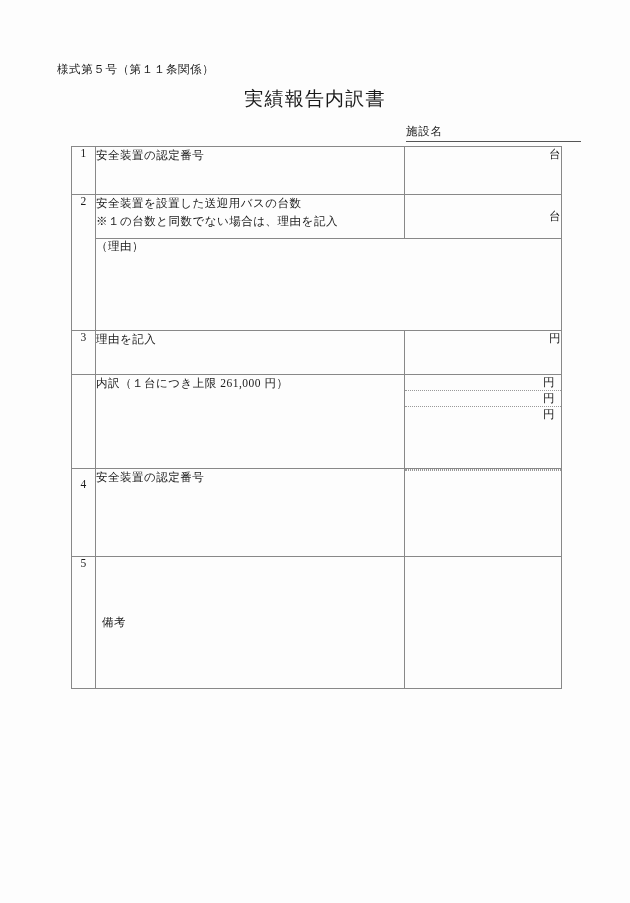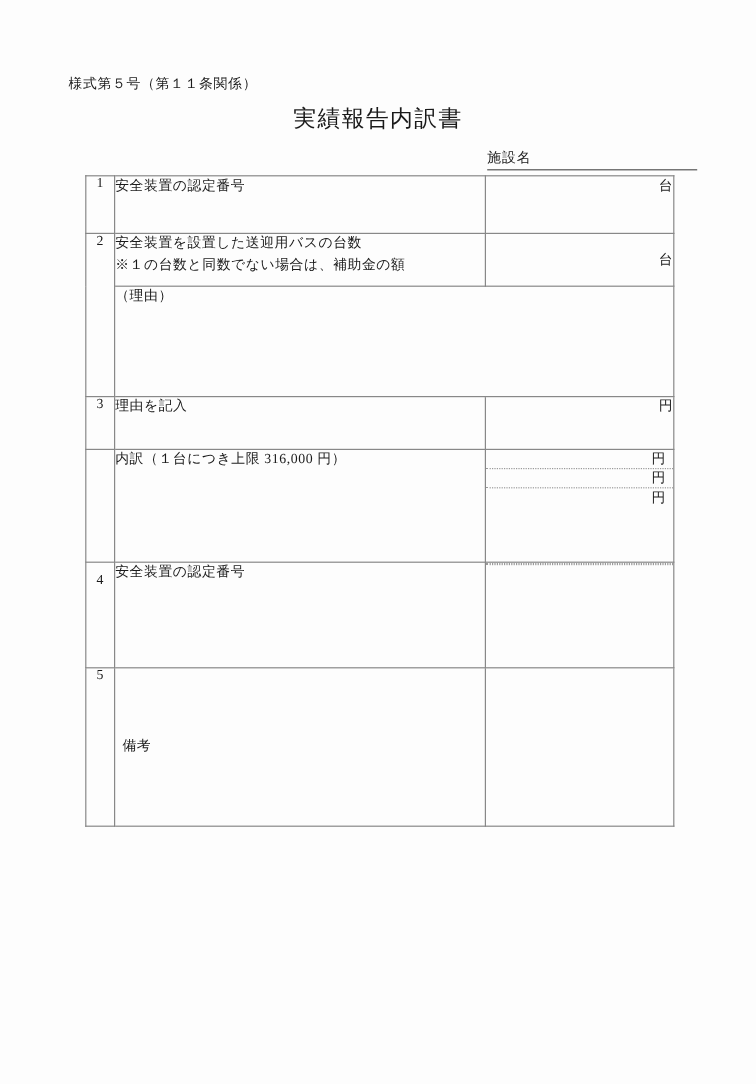--- a/index.html
+++ b/index.html
@@ -154,21 +154,21 @@
         </td>
         <td class="unit-cell">
           <span>台</span>
         </td>
       </tr>
 
       <tr style="height:44px;">
         <td rowspan="2" class="no-cell">2</td>
         <td class="label-cell">
           <span class="line2 nowrap">安全装置を設置した送迎用バスの台数</span>
-          <span class="line2 nowrap">※１の台数と同数でない場合は、補助金の額</span>
+          <span class="line2 nowrap">※１の台数と同数でない場合は、理由を記入</span>
         </td>
         <td class="unit-cell mid">
           <span>台</span>
         </td>
       </tr>
 
       <tr style="height:92px;">
         <td colspan="2" class="reason-text">
           <span>（理由）</span>
         </td>
@@ -180,21 +180,21 @@
           <span class="nowrap">理由を記入</span>
         </td>
         <td class="unit-cell">
           <span>円</span>
         </td>
       </tr>
 
       <tr style="height:94px;">
         <td class="no-cell"></td>
         <td class="label-cell">
-          <span class="nowrap">内訳（１台につき上限 316,000 円）</span>
+          <span class="nowrap">内訳（１台につき上限 261,000 円）</span>
         </td>
         <td>
           <div class="subcells">
             <div class="subcell">
               <span>円</span>
             </div>
             <div class="subcell">
               <span>円</span>
             </div>
             <div class="subcell">

